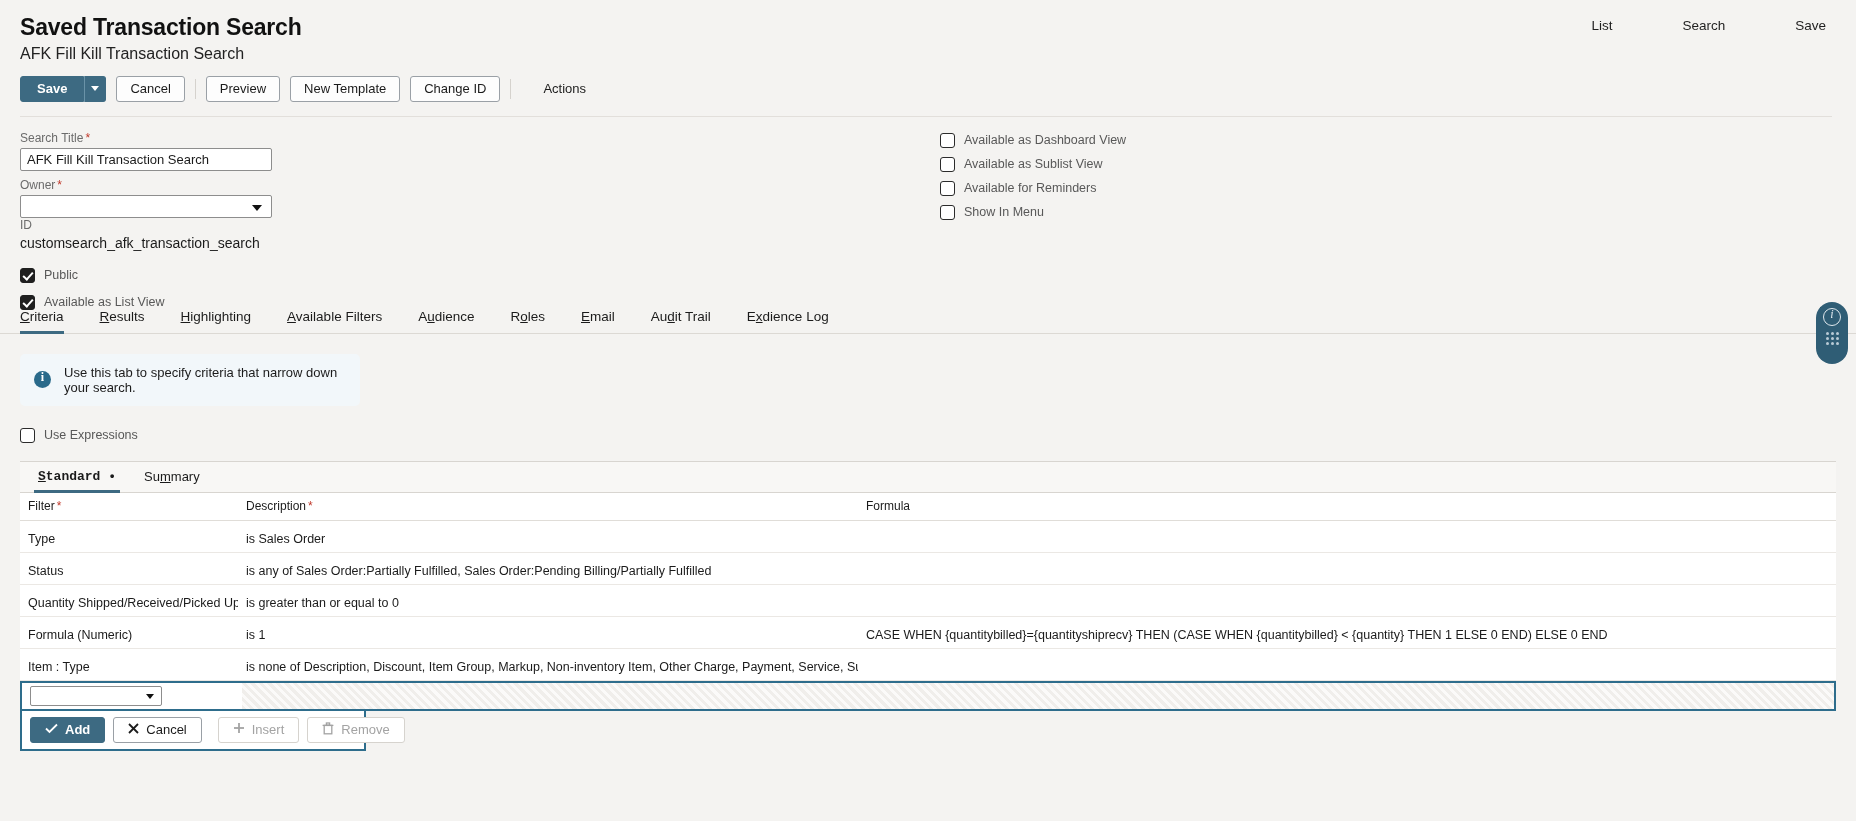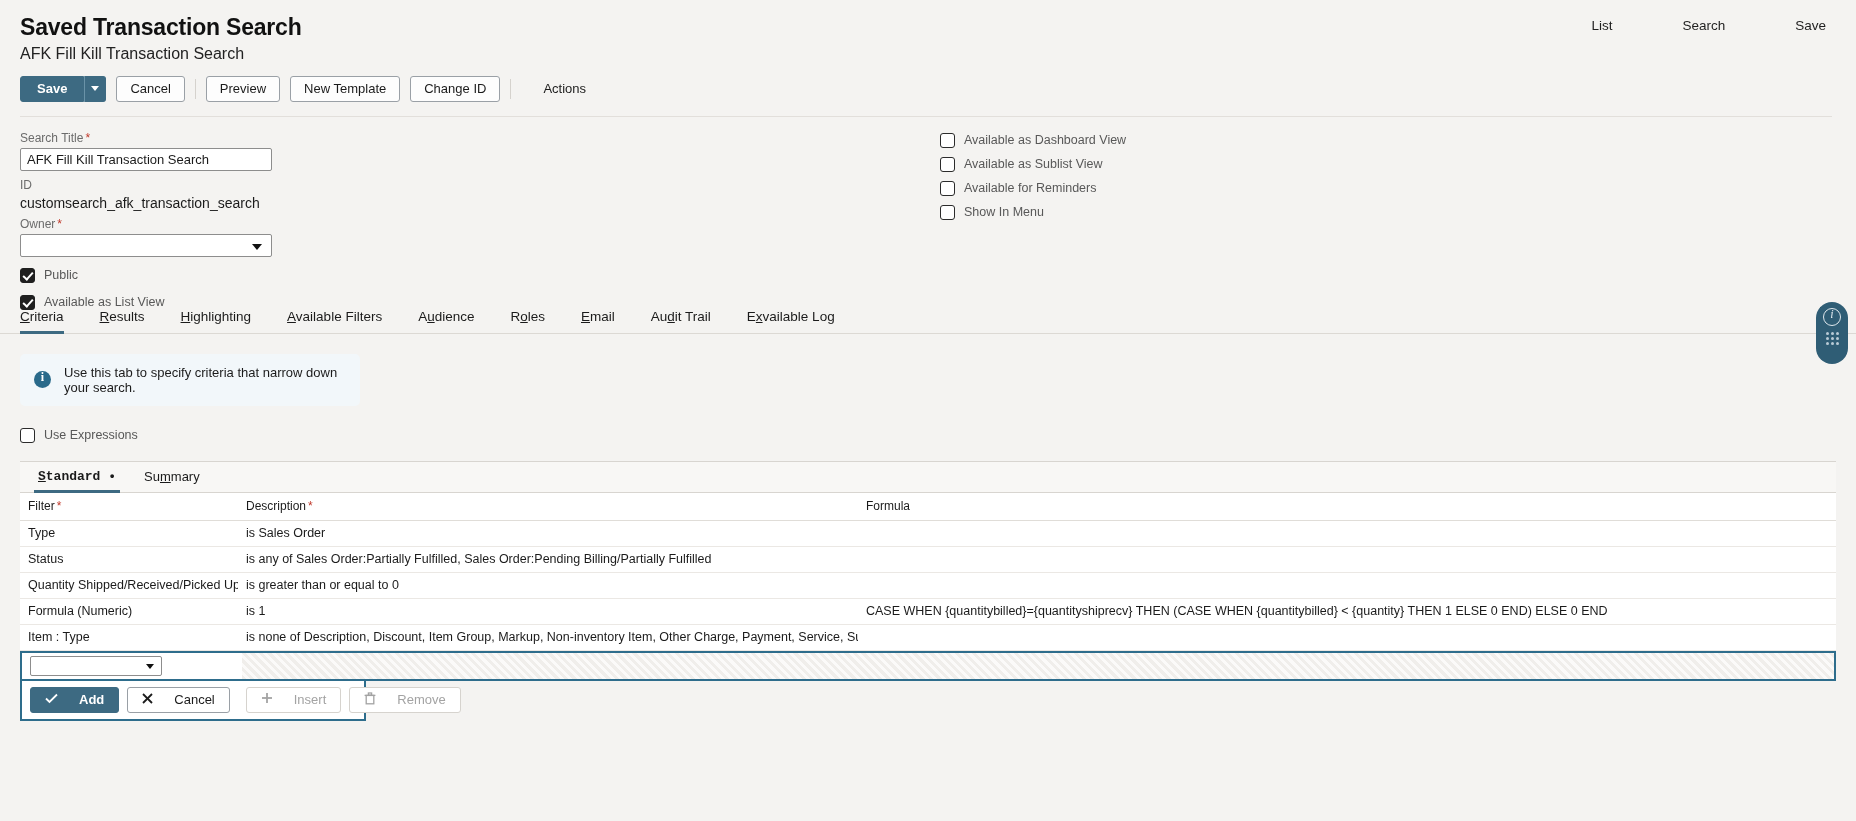--- a/index.html
+++ b/index.html
@@ -126,21 +126,21 @@
     content: ""; position: absolute; left: 10px; right: 10px; bottom: -1px; height: 3px; background: #3d6a82;
   }
   .dot { font-size: 13px; }
 
   table.crit { width: 100%; border-collapse: collapse; table-layout: fixed; background: #fff; }
   table.crit th {
     text-align: left; font-size: 12px; font-weight: normal; color: #1b1b1b;
     padding: 6px 8px 7px 8px; border-bottom: 1px solid #e0ddd8; background: #fff;
   }
   table.crit td {
-    font-size: 12.5px; color: #1b1b1b; padding: 5px 8px 6px 8px;
+    font-size: 12.5px; color: #1b1b1b; padding: 11px 8px 6px 8px;
     border-bottom: 1px solid #ebe8e4; white-space: nowrap; overflow: hidden; text-overflow: clip;
   }
   .col-filter { width: 218px; }
   .col-desc { width: 620px; }
   .col-formula { width: auto; }
 
   
   .edit-row { border: 2px solid #2e6d8c; background: #fff; display: flex; align-items: center; height: 30px; }
   .edit-row .cell1 { width: 220px; padding-left: 8px; }
   .edit-row .mini-select {
@@ -152,21 +152,21 @@
     background: repeating-linear-gradient(45deg, #f0eeeb 0 3px, #fbfaf9 3px 6px); }
 
   
   .row-actions {
     border: 2px solid #2e6d8c; border-top: none; background: #fff;
     display: flex; align-items: center; gap: 0; padding: 6px 8px; width: 346px;
   }
   .rbtn {
     font-size: 13px; height: 26px; padding: 0 14px; border-radius: 3px; cursor: pointer;
     border: 1px solid #9aa0a6; background: #fff; color: #1b1b1b;
-    display: inline-flex; align-items: center; gap: 21px; font-family: "Liberation Sans", sans-serif;
+    display: inline-flex; align-items: center; gap: 7px; font-family: "Liberation Sans", sans-serif;
     white-space: nowrap;
   }
   .rbtn.add { background: #3d6a82; border-color: #3d6a82; color: #fff; font-weight: bold; }
   .rbtn.disabled { color: #a3a3a3; border-color: #d6d3ce; background: #fff; cursor: default; }
   .rbtn + .rbtn { margin-left: 8px; }
   .rsep { width: 1px; height: 20px; background: #dcd9d4; margin: 0 8px; }
 
   
   .helper {
     position: absolute; right: 8px; top: 302px; width: 32px; height: 62px;
@@ -223,31 +223,31 @@
     <div>
       <div class="fld-label">
         <span>Search Title</span><span class="req">*</span>
       </div>
       <input class="text-input" type="text" value="AFK Fill Kill Transaction Search" style="">
     </div>
 
     <div class="spacer-6"></div>
 
     <div>
+      <div class="fld-label">
+        <span>Owner</span><span class="req">*</span>
+      </div>
+      <div class="select-box">
+        <span class="sel-caret"></span>
+      </div>
+    </div>
+
+    <div>
       <div class="fld-label">ID</div>
       <div class="ro-value">customsearch_afk_transaction_search</div>
-    </div>
-
-    <div>
-      <div class="fld-label">
-        <span>Owner</span><span class="req">*</span>
-      </div>
-      <div class="select-box">
-        <span class="sel-caret"></span>
-      </div>
     </div>
 
     <div class="spacer-10"></div>
 
     <div class="cb-row">
       <span class="cb checked"></span>
       <span class="cb-label">Public</span>
     </div>
     <div class="cb-row">
       <span class="cb checked"></span>
@@ -277,21 +277,21 @@
   <div class="tabs-wrap">
     <div class="tabs">
       <div class="tab active"><u>C</u><span>riteria</span></div>
       <div class="tab"><u>R</u><span>esults</span></div>
       <div class="tab"><u>H</u><span>ighlighting</span></div>
       <div class="tab"><u>A</u><span>vailable Filters</span></div>
       <div class="tab">A<u>u</u><span>dience</span></div>
       <div class="tab">R<u>o</u><span>les</span></div>
       <div class="tab"><u>E</u><span>mail</span></div>
       <div class="tab">Au<u>d</u><span>it Trail</span></div>
-      <div class="tab">E<u>x</u><span>vailable Log</span></div>
+      <div class="tab">E<u>x</u><span>dience Log</span></div>
     </div>
     <span class="layout-icon">
       <svg width="18" height="17" viewBox="0 0 18 17" aria-hidden="true">
         <rect x="1" y="1" width="16" height="6" fill="none" stroke="#2b2b2b" stroke-width="2.2"></rect>
         <rect x="1" y="10" width="16" height="6" fill="none" stroke="#2b2b2b" stroke-width="2.2"></rect>
       </svg>
     </span>
   </div>
 
   <div class="banner">

